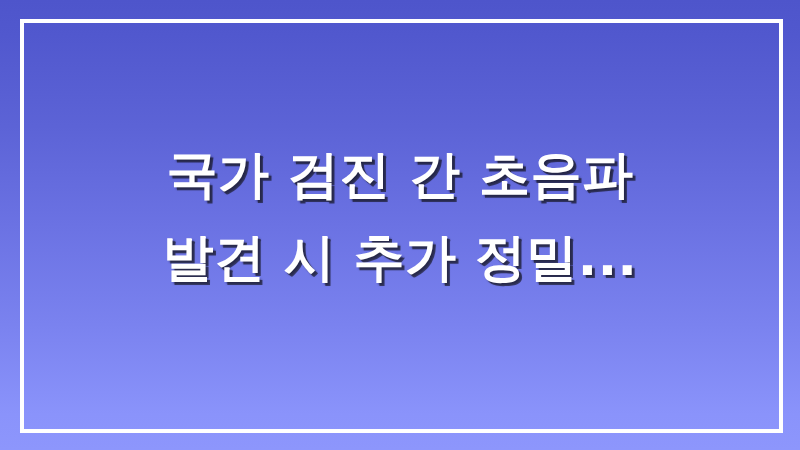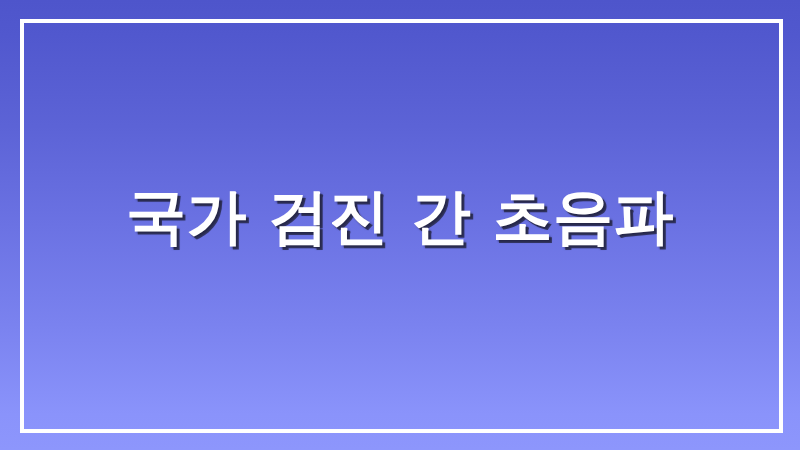--- a/index.html
+++ b/index.html
@@ -52,36 +52,37 @@
     height: 450px;
     display: flex;
     flex-direction: column;
     align-items: center;
     justify-content: center;
     padding-bottom: 18px;
     box-sizing: border-box;
   }
 
   .headline-line {
-    font-size: 60px;
+    font-size: 51px;
     font-weight: bold;
     line-height: 83px;
     color: #ffffff;
     white-space: pre;
     letter-spacing: 0.5px;
     text-align: center;
     text-shadow:
       3px 3px 0 rgba(20, 20, 30, 0.62),
       2px 2px 2px rgba(20, 20, 30, 0.45);
   }
 </style>
 </head>
 <body>
 
 <div class="poster">
 
   <div class="frame"></div>
 
   <div class="text-block">
     <div class="headline-line">국가 검진 간 초음파</div>
+    <div class="headline-line">발견 시 추가 정밀...</div>
   </div>
 
 </div>
 
 </body></html>

